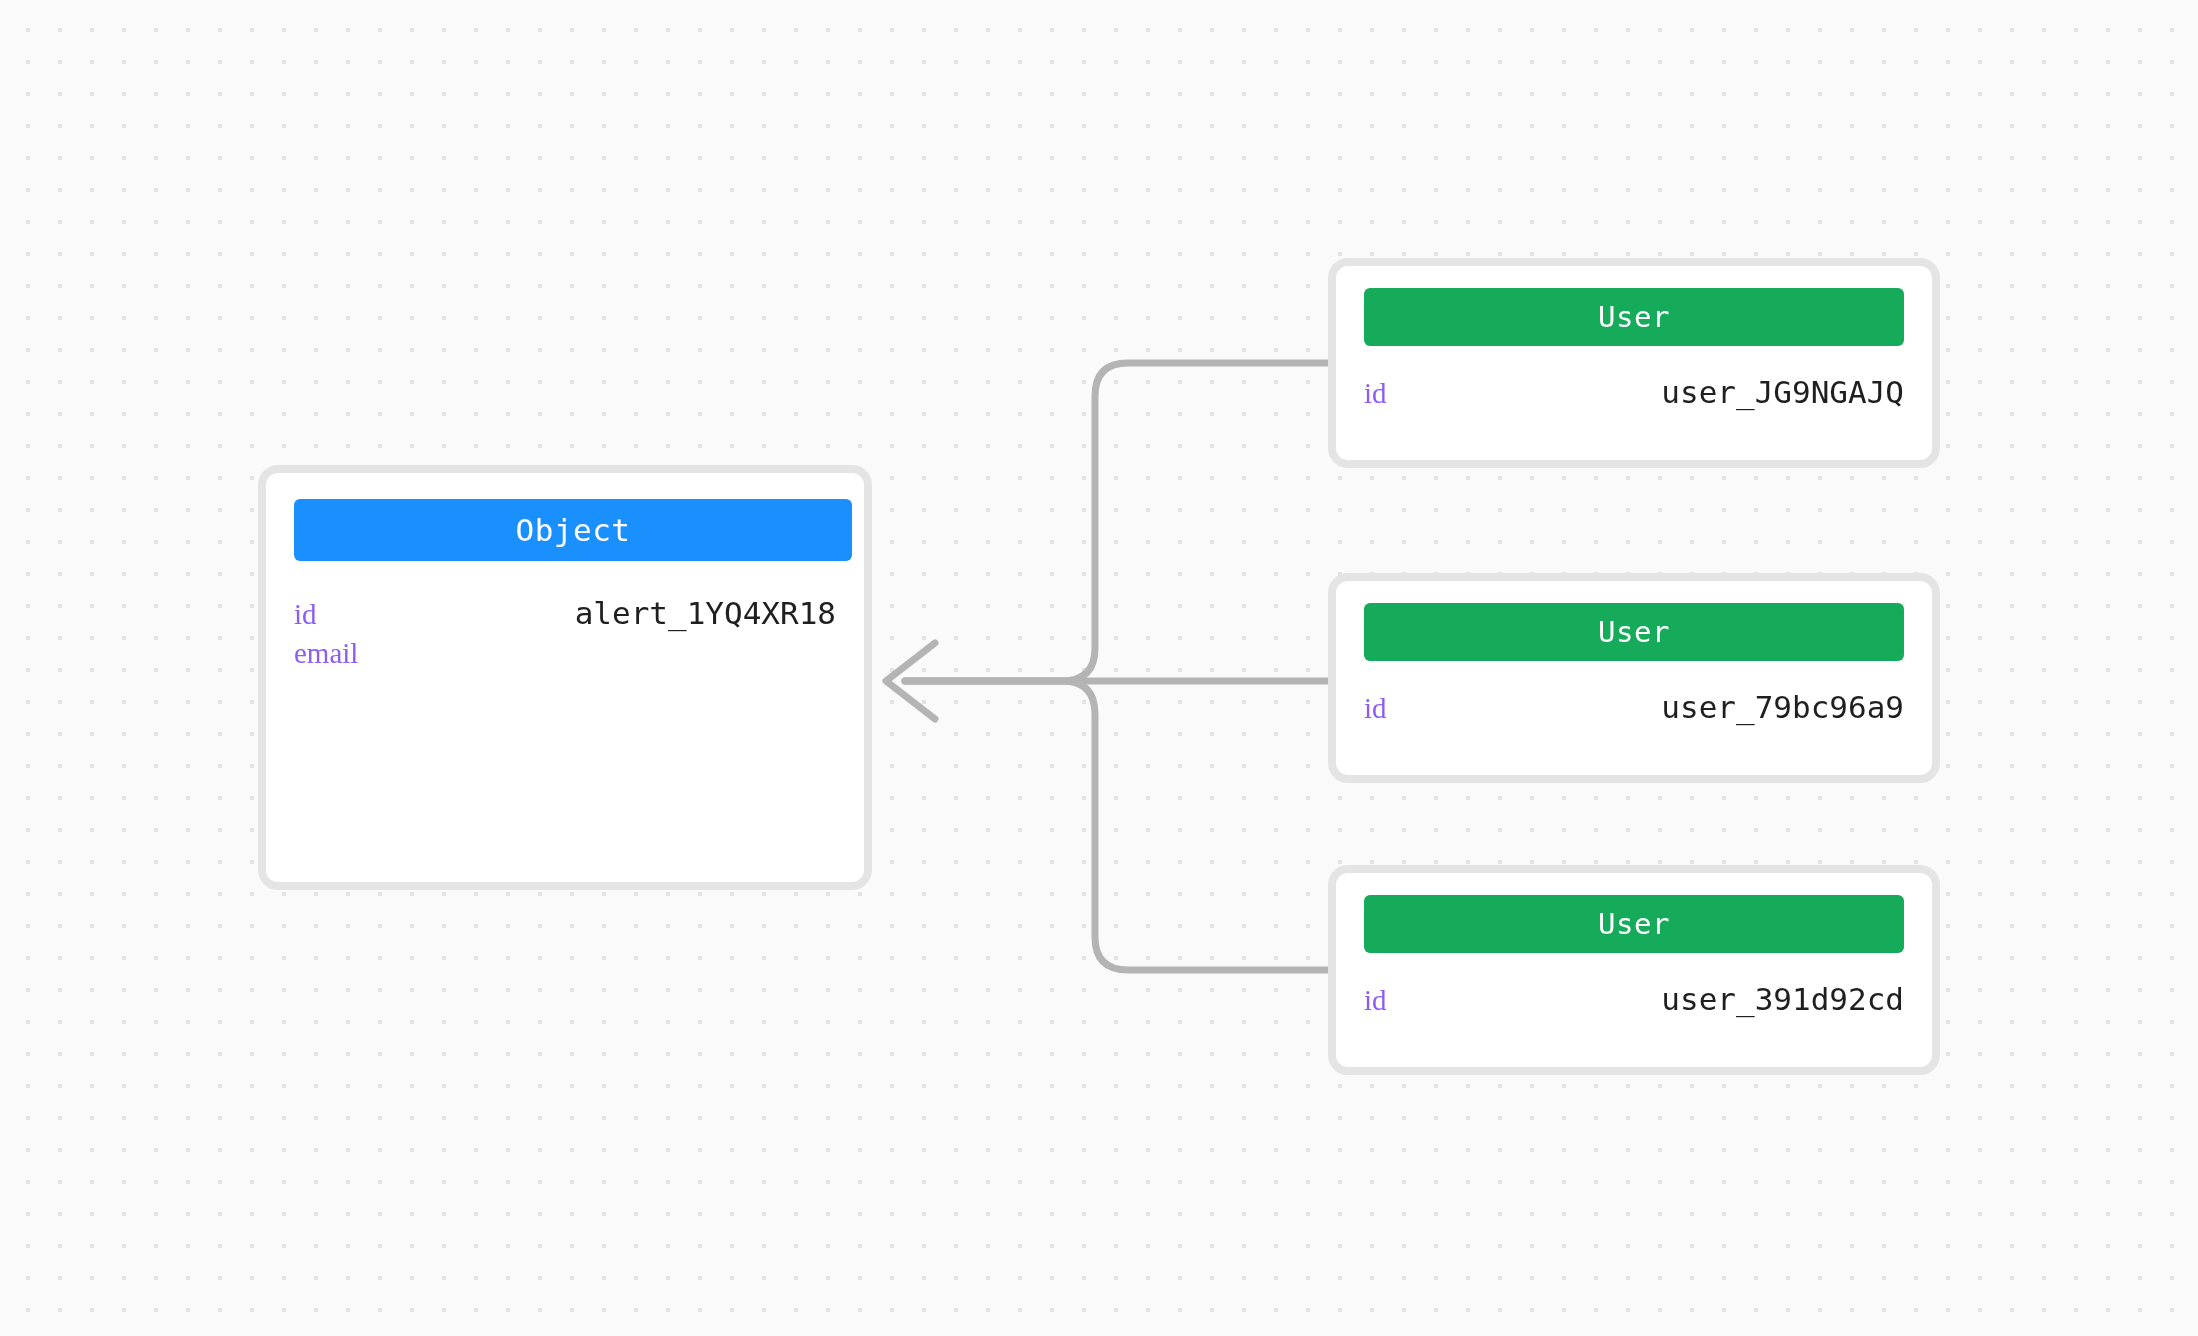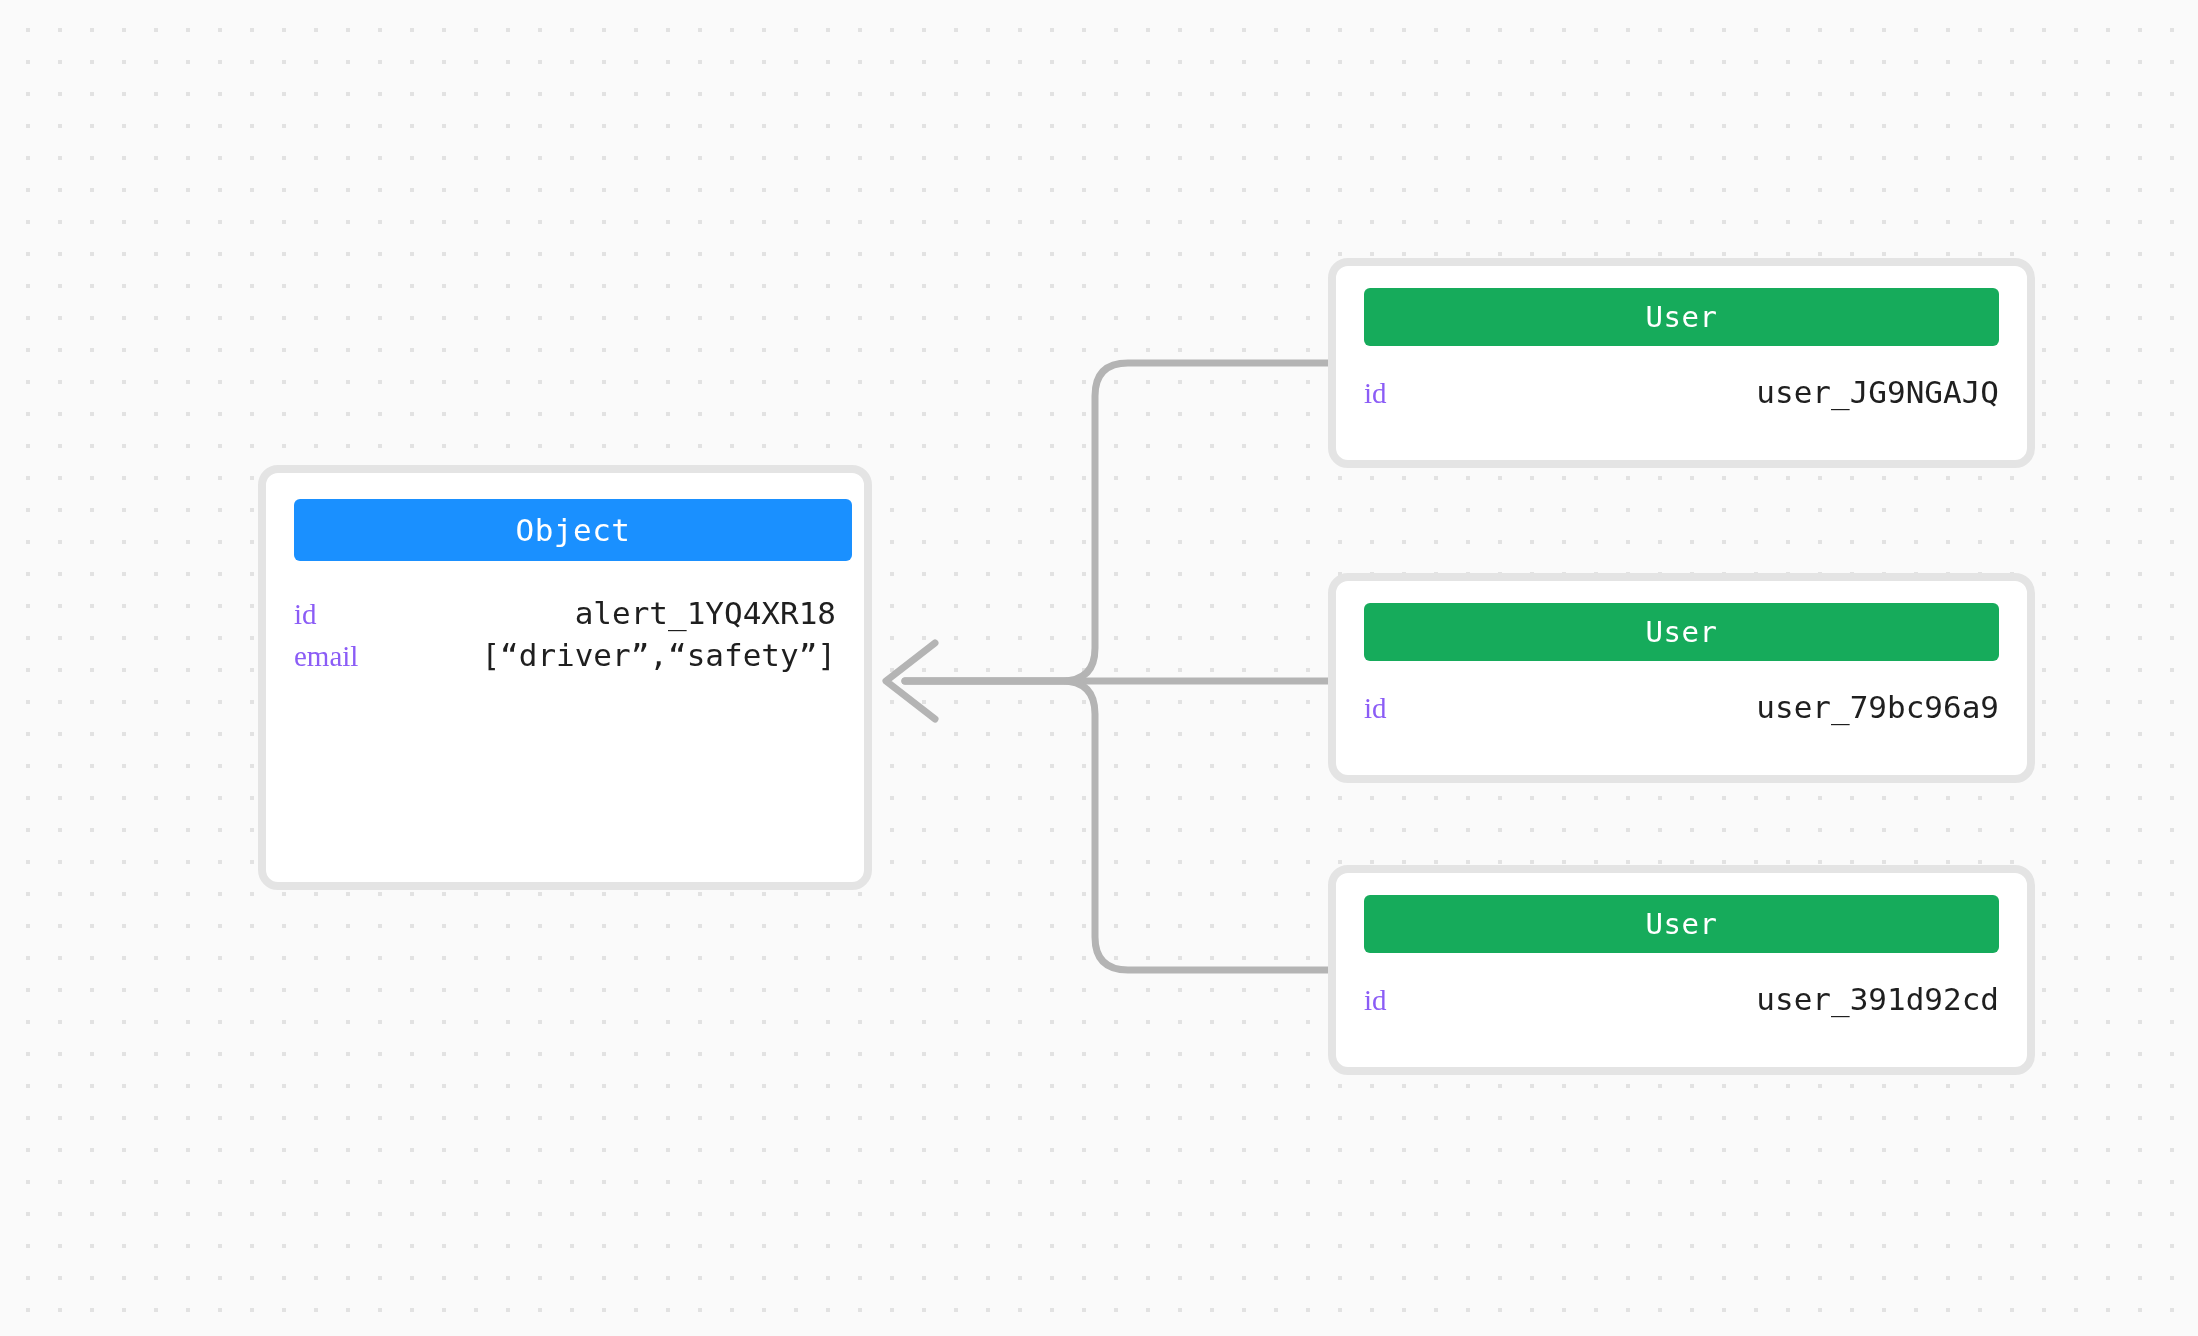--- a/index.html
+++ b/index.html
@@ -90,21 +90,21 @@
     padding: 34px 28px 0 28px;
   }
   #object-node .row-label { font-size: 29px; }
   #object-node .row-value { font-size: 31px; }
   #object-node .row { margin-bottom: 6px; }
   #object-node .row.gap { margin-bottom: 24px; }
 
   
   .user-node {
     left: 1328px;
-    width: 707px;
+    width: 612px;
     height: 210px;
   }
   .user-node .node-header {
     margin: 22px 28px 0 28px;
     height: 58px;
     background: #16ab5b;
     font-size: 29px;
   }
   .user-node .node-body {
     padding: 28px 28px 0 28px;
@@ -136,21 +136,20 @@
 
   <div class="node" id="object-node">
     <div class="node-header">Object</div>
     <div class="node-body">
       <div class="row">
         <span class="row-label">id</span>
         <span class="row-value">alert_1YQ4XR18</span>
       </div>
       <div class="row">
         <span class="row-label">email</span>
-        <span class="row-value">[“driver”,“safety”]</span>
       </div>
     </div>
   </div>
 
   <div class="node user-node" id="user-node-0">
     <div class="node-header">User</div>
     <div class="node-body">
       <div class="row">
         <span class="row-label">id</span>
         <span class="row-value">user_JG9NGAJQ</span>

